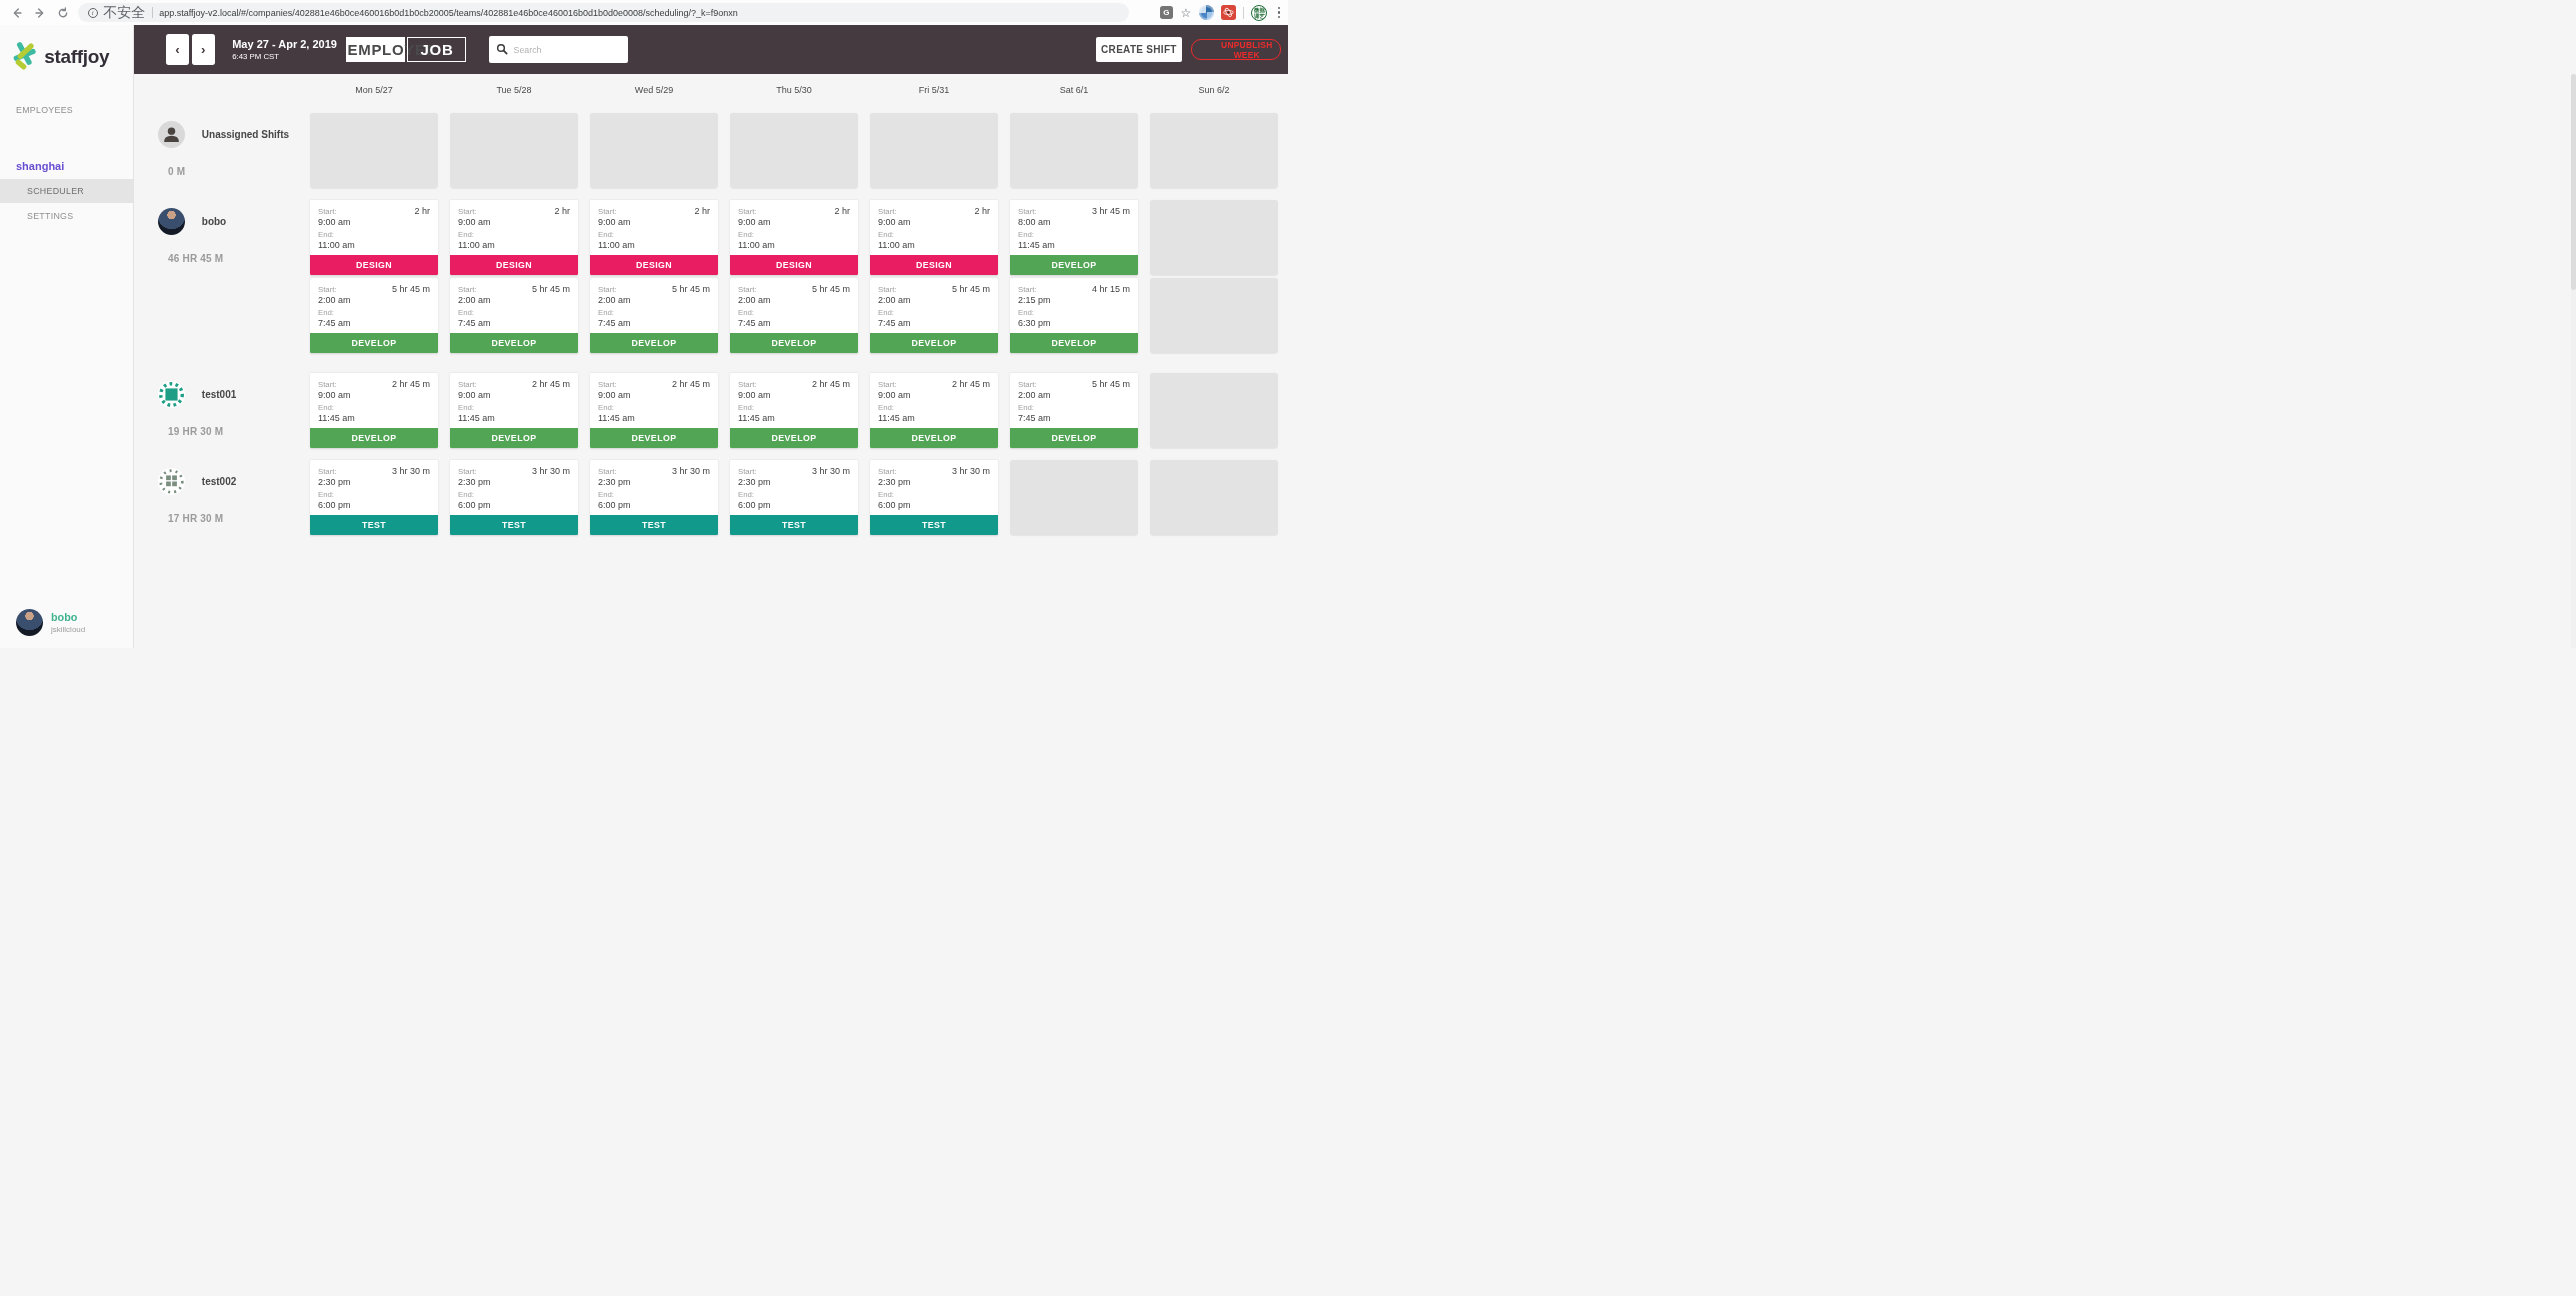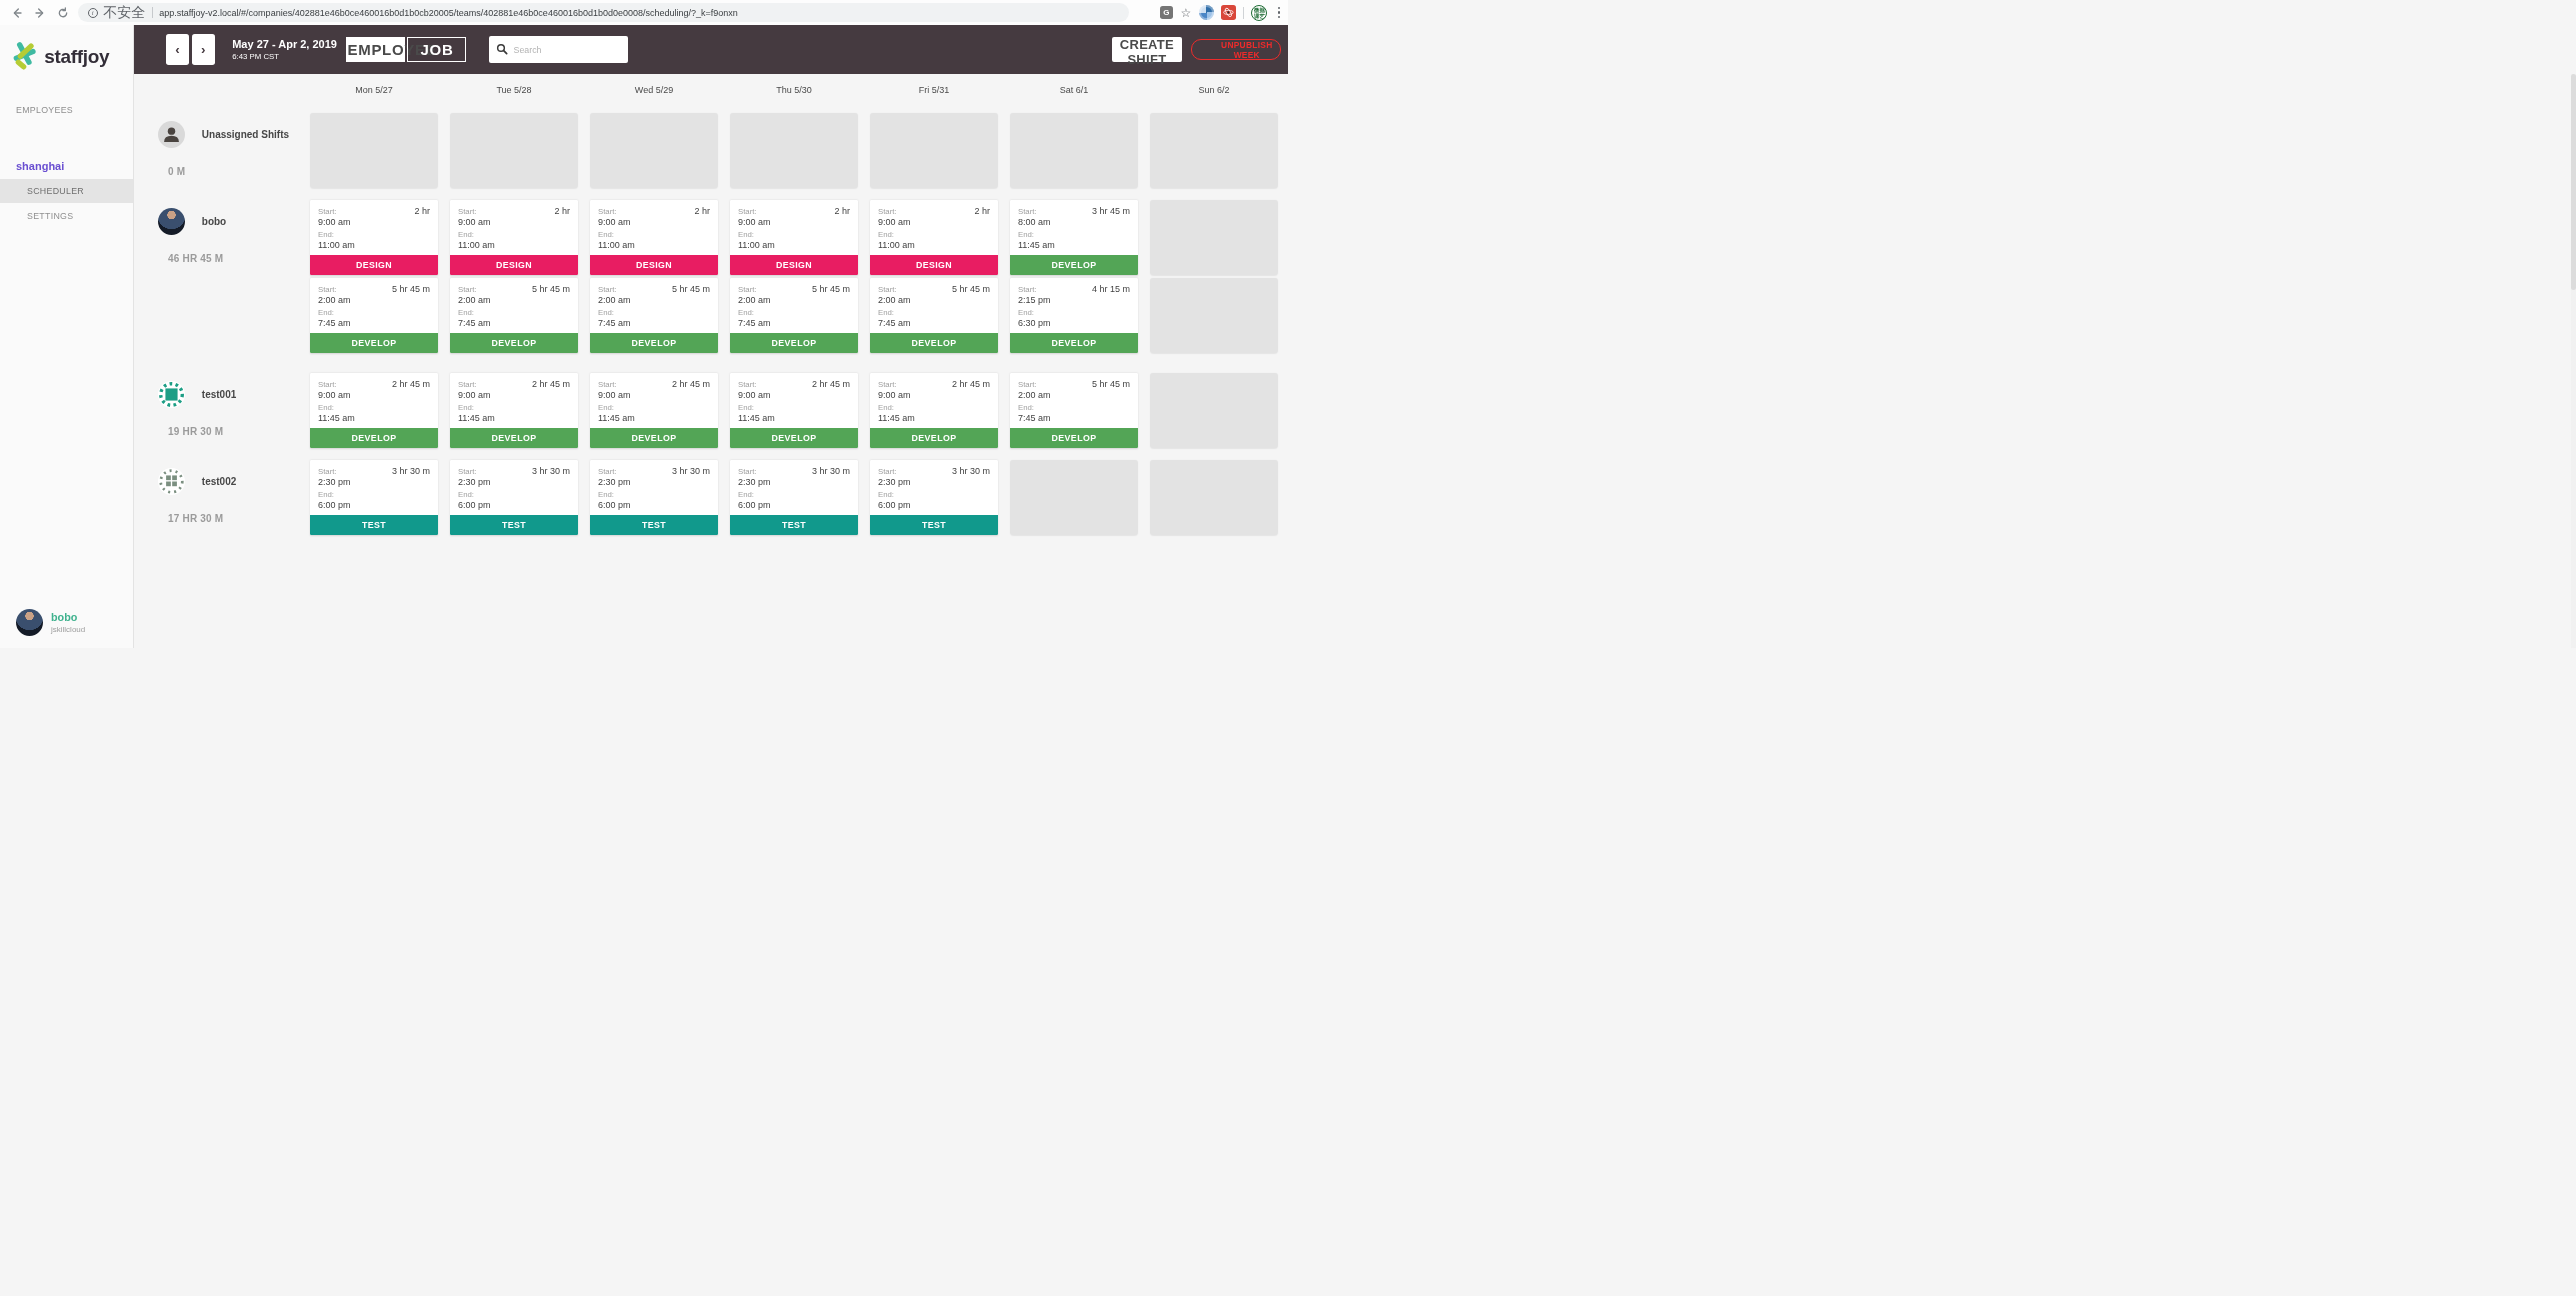--- a/index.html
+++ b/index.html
@@ -61,22 +61,22 @@
   .tgl { height:25.6px; width:59px; font-size:15px; font-weight:bold; letter-spacing:0.7px;
     border-radius:0; cursor:pointer; }
   .tgl.on { background:#fff; border:1.3px solid #fff; color:#4a4a4a; margin-left:1.3px; }
   .tgl.off { background:transparent; border:1.3px solid #fff; color:#fff; margin-left:2px; }
   .search-box { margin-left:23px; width:139px; height:27px; background:#fff; border-radius:2px;
     display:flex; align-items:center; padding:0 6.7px; }
   .search-box input { border:none; outline:none; font-size:8.8px; color:#4a4a4a; width:101px; margin-left:5.4px;
     font-family:"Liberation Sans",sans-serif; }
   .search-box input::placeholder { color:#b3b3b3; }
   .hdr-right { margin-left:auto; display:flex; align-items:center; gap:9.4px; padding-right:6.7px; }
-  .btn-create { width:70px; height:25.6px; background:#fff; border:none; border-radius:2px;
-    color:#4a4a4a; font-size:13px; font-weight:bold; letter-spacing:0.3px; cursor:pointer; }
+  .btn-create { width:86px; height:25.6px; background:#fff; border:none; border-radius:2px;
+    color:#4a4a4a; font-size:10px; font-weight:bold; letter-spacing:0.3px; cursor:pointer; }
   .btn-unpub { width:90px; height:21px; background:transparent; border:1.3px solid #ee2b2b; border-radius:10px;
     color:#ee2b2b; font-size:8.4px; font-weight:bold; letter-spacing:0.3px; cursor:pointer;padding-left:21px; }
 
   
   .content { position:absolute; left:134px; top:74px; width:1154px; height:574px; background:#f5f5f5; }
   .day-headers { display:grid; grid-template-columns:176px repeat(7,140px); height:32px; align-items:center; }
   .day-head { text-align:center; width:128px; font-size:9px; color:#4a4a4a; }
   .srow { display:grid; grid-template-columns:176px repeat(7,140px); }
   .rowhead { padding-top:8px; }
   .rowhead-top { display:flex; align-items:center; padding-left:24px;gap:8px; }

